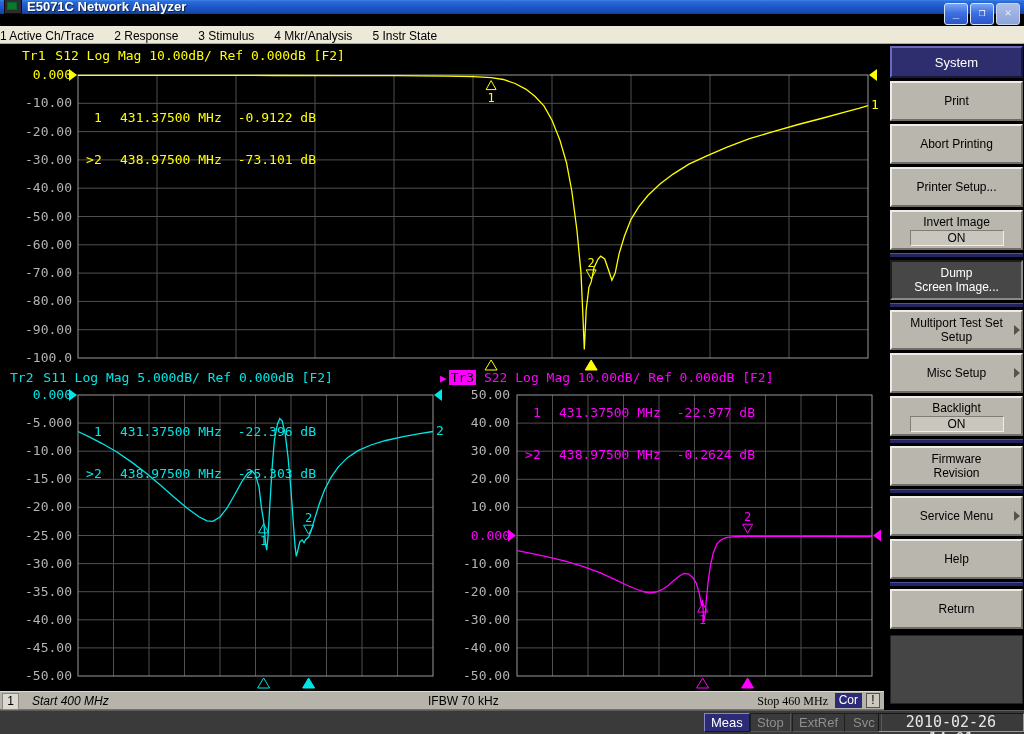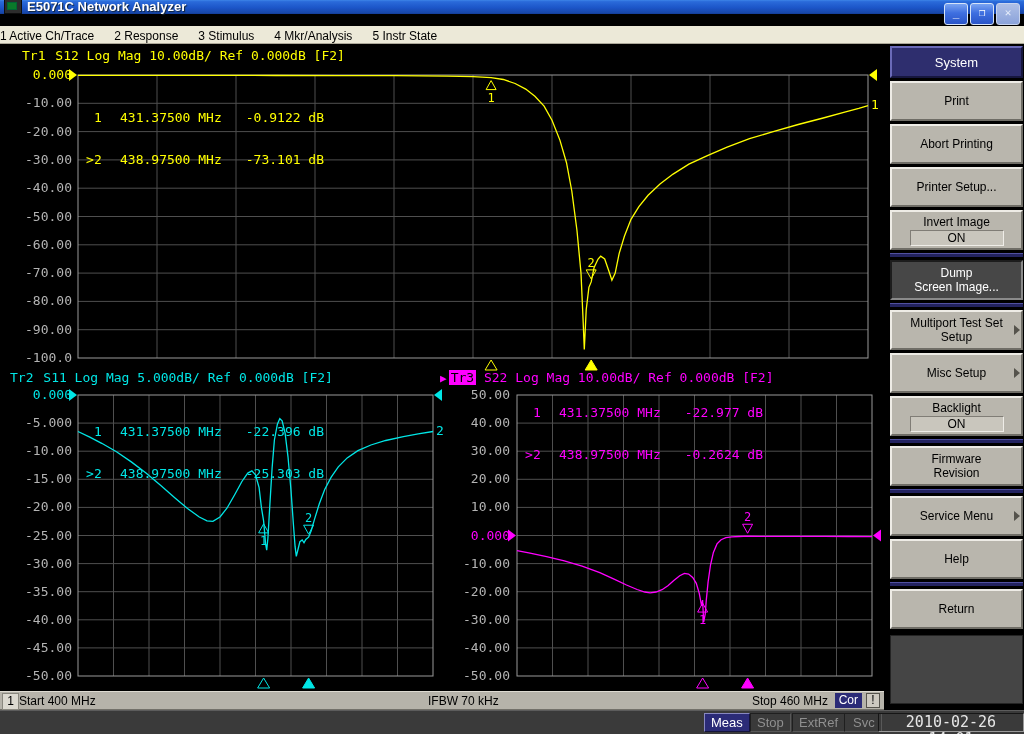--- a/index.html
+++ b/index.html
@@ -30,21 +30,21 @@
   
   .main{position:absolute;left:0;top:44px;width:884px;height:647px;background:#000;}
   .chart-header{position:absolute;font-family:"DejaVu Sans Mono",monospace;font-size:13px;white-space:pre;}
   .tr-badge{padding:0 2px;}
   .tr-badge.active{background:#ff00ff;color:#000;}
   .h-arrow{font-size:11px;margin-right:2px;}
   .readout{position:absolute;font-family:"DejaVu Sans Mono",monospace;font-size:13px;line-height:14px;white-space:pre;}
   .rsel{display:inline-block;width:8px;}
   .rn{display:inline-block;width:10px;text-align:left;}
   .rf{margin-left:16px;}
-  .rv{margin-left:24px;}
+  .rv{margin-left:16px;}
 
   
   .sidebar{position:absolute;left:884px;top:44px;width:140px;height:666px;background:#000;
     box-sizing:border-box;padding-left:6px;}
   .sb-col{display:flex;flex-direction:column;gap:3px;height:100%;box-sizing:border-box;padding:2px 1px 6px 0;}
   .sb-header{height:28px;flex:0 0 28px;background:#2e2e6e;color:#fff;font-size:13px;
     display:flex;align-items:center;justify-content:center;
     border:2px solid;border-color:#6a6ab8 #16163e #16163e #6a6ab8;}
   .sbtn{position:relative;flex:0 0 40px;height:40px;background:#b9b6ad;color:#000;font-size:12px;
     display:flex;flex-direction:column;align-items:center;justify-content:center;
@@ -57,23 +57,23 @@
     border-left:6px solid #55534c;border-top:5px solid transparent;border-bottom:5px solid transparent;}
   .sb-divider{flex:0 0 4px;height:4px;background:#232360;border-top:1px solid #5050a0;box-sizing:border-box;}
   .sb-darkpanel{flex:1 1 auto;background:#454545;border:1px solid #242424;margin-top:3px;}
 
   
   .statusbar{position:absolute;left:0;top:691px;width:884px;height:19px;background:#b6b3aa;
     border-top:1px solid #dedbd2;border-bottom:1px solid #73716a;box-sizing:border-box;
     font-size:12px;color:#000;}
   .ch-box{position:absolute;left:2px;top:1px;width:15px;height:15px;background:#dcd9d0;
     border:1px solid #8a887f;text-align:center;line-height:15px;}
-  .sb-start{position:absolute;left:19px;top:2px;}
+  .sb-start{position:absolute;left:32px;top:2px;font-style:italic;}
   .sb-ifbw{position:absolute;left:428px;top:2px;}
-  .sb-stop{position:absolute;right:56px;top:2px;}
+  .sb-stop{position:absolute;right:56px;top:2px;font-family:Liberation Serif, serif;}
   .cor-box{position:absolute;right:22px;top:1px;background:#2b2b77;color:#fff;padding:0 4px;
     height:15px;line-height:15px;}
   .warn-box{position:absolute;right:4px;top:1px;background:#cdc9c0;border:1px solid #55534c;
     width:12px;height:13px;text-align:center;line-height:13px;}
 
   
   .bottombar{position:absolute;left:0;top:710px;width:1024px;height:24px;background:#3a3a3a;
     border-top:1px solid #5c5c5c;box-sizing:border-box;}
   .bb-item{position:absolute;top:2px;height:17px;line-height:17px;font-size:13px;padding:0 6px;
     font-family:"Liberation Sans",sans-serif;}

